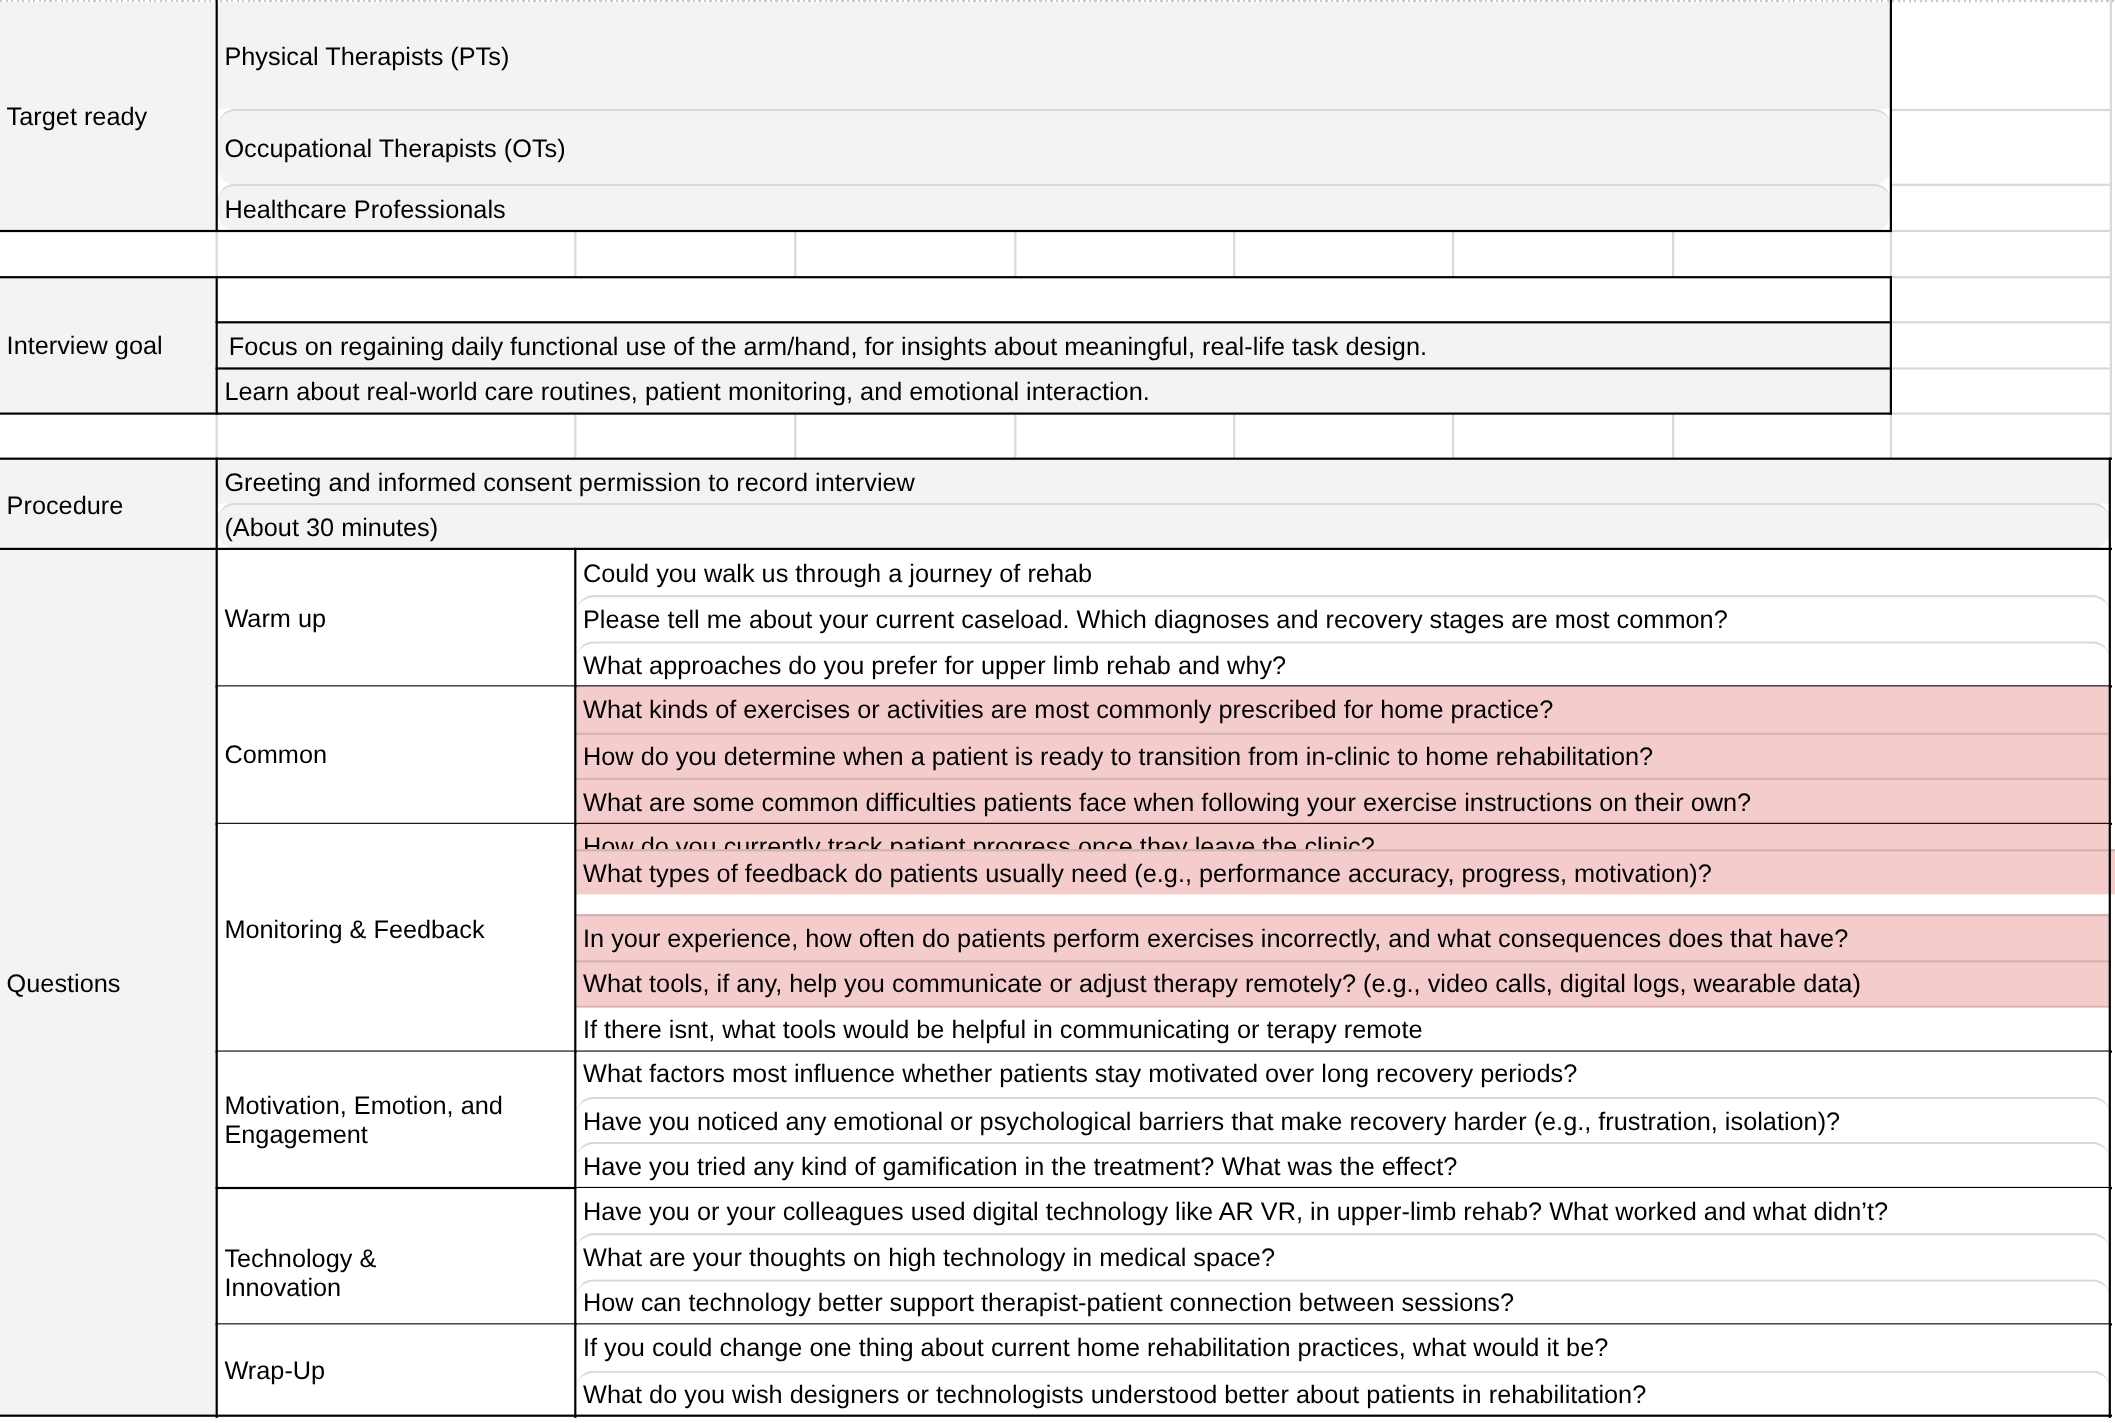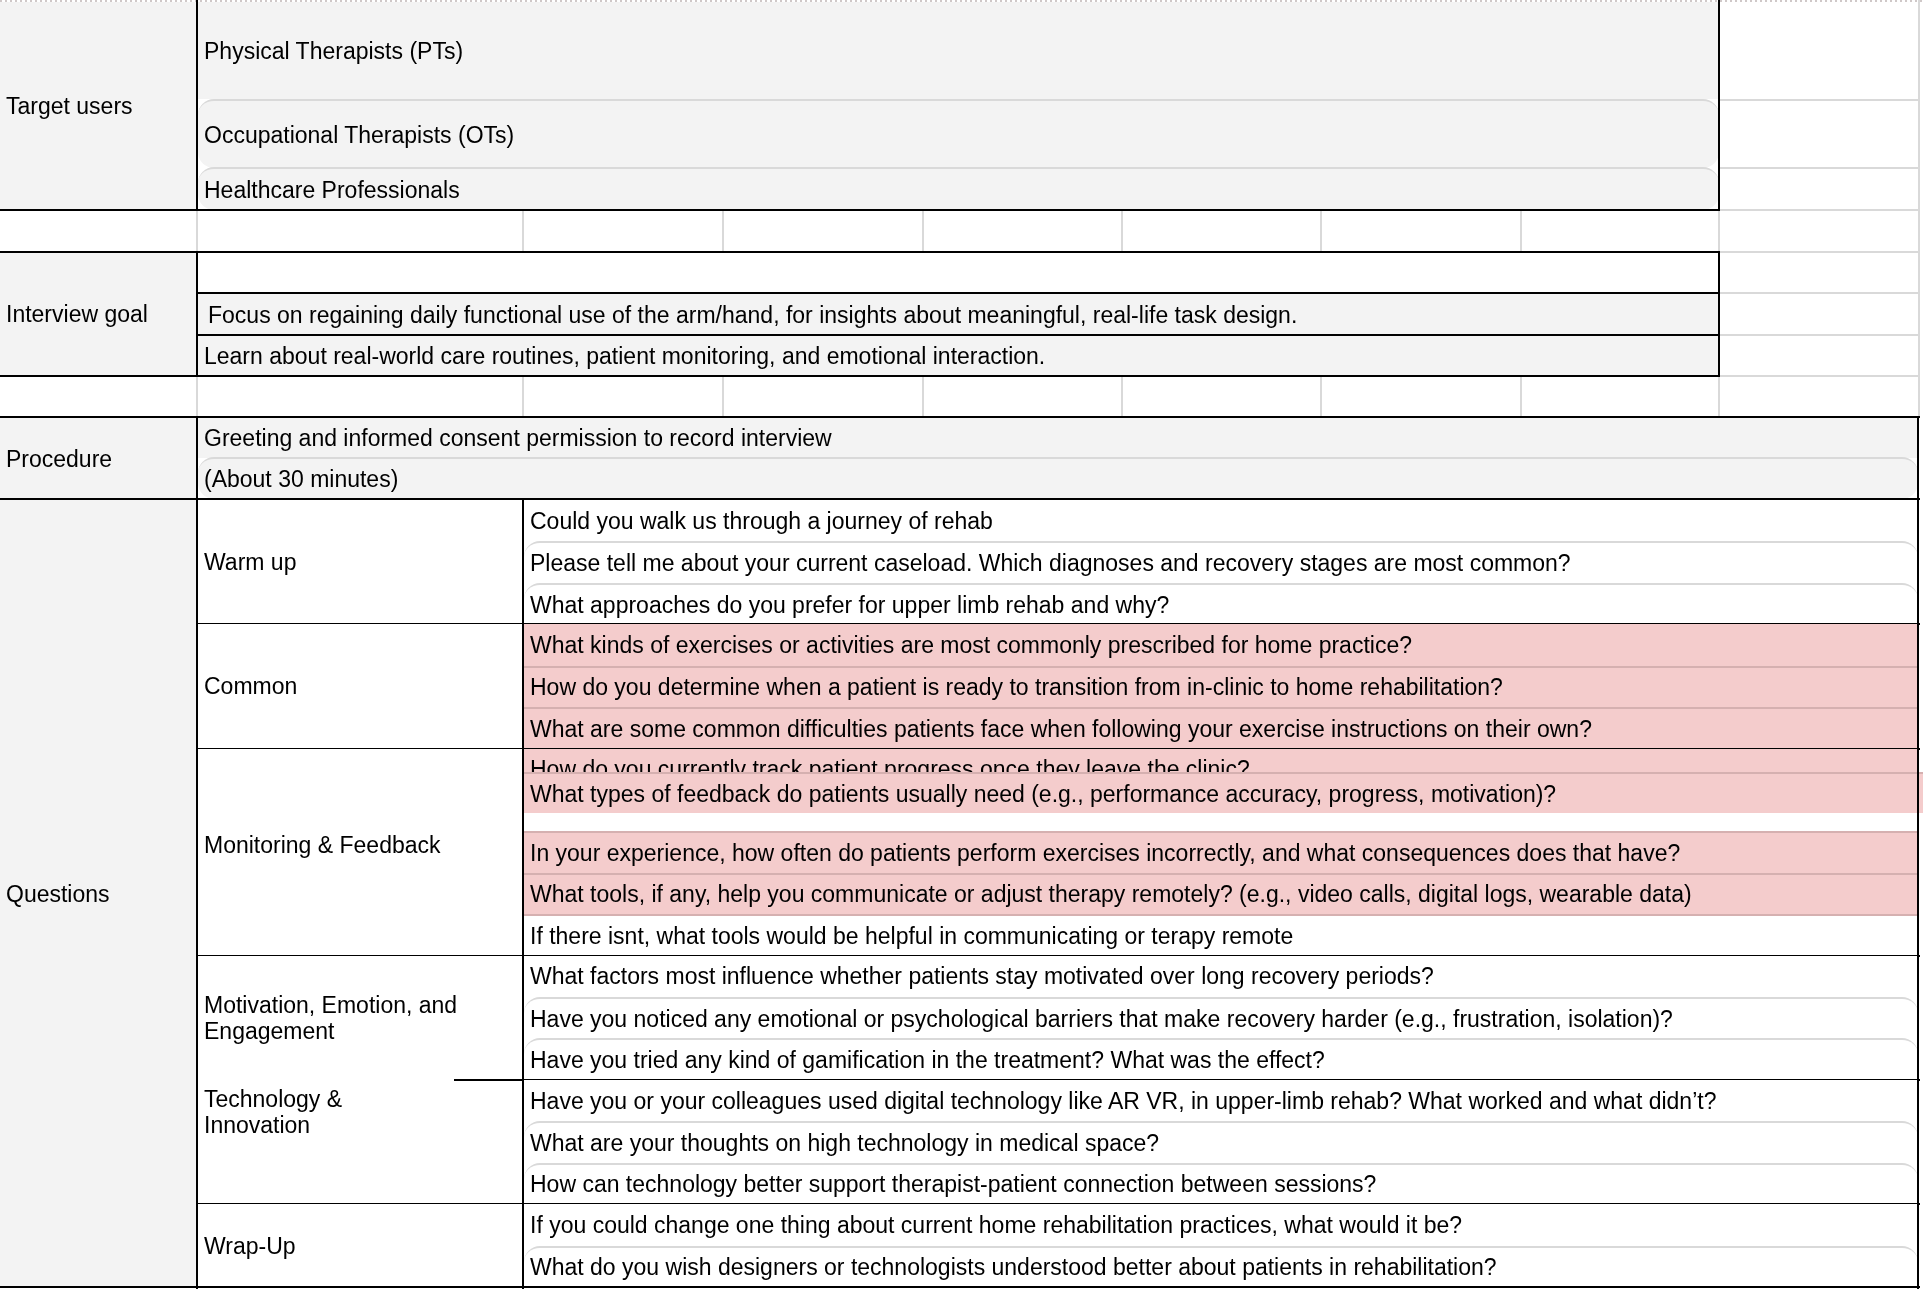--- a/index.html
+++ b/index.html
@@ -46,21 +46,21 @@
     <div class="grid-h" style="left:1719px;top:99px;width:200px;"></div>
     <div class="grid-h" style="left:1719px;top:167px;width:200px;"></div>
     <div class="grid-h" style="left:1719px;top:209px;width:200px;"></div>
     <div class="grid-h" style="left:1719px;top:251px;width:200px;"></div>
     <div class="grid-h" style="left:1719px;top:292px;width:200px;"></div>
     <div class="grid-h" style="left:1719px;top:334px;width:200px;"></div>
     <div class="grid-h" style="left:1719px;top:375px;width:200px;"></div>
   </div>
 
   <div class="cell gray" style="left:0;top:2px;width:196px;height:208px;">
-    <span>Target users</span>
+    <span>Target ready</span>
   </div>
   <div class="cell gray" style="left:198px;top:2px;width:1521px;height:97px;">
     <span>Physical Therapists (PTs)</span>
   </div>
   <div class="cell gray sep-gray" style="left:198px;top:99px;width:1521px;height:69px;">
     <span>Occupational Therapists (OTs)</span>
   </div>
   <div class="cell gray sep-gray" style="left:198px;top:167px;width:1521px;height:43px;">
     <span>Healthcare Professionals</span>
   </div>
@@ -151,21 +151,21 @@
       <div class="cell white" style="left: 524px; top: 955.632px; width: 1394px; height: 41.4211px;">
         <span>What factors most influence whether patients stay motivated over long recovery periods?</span>
       </div>
       <div class="cell white sep-gray" style="left: 524px; top: 997.053px; width: 1394px; height: 41.4211px;">
         <span>Have you noticed any emotional or psychological barriers that make recovery harder (e.g., frustration, isolation)?</span>
       </div>
       <div class="cell white sep-gray" style="left: 524px; top: 1038.47px; width: 1394px; height: 41.4211px;">
         <span>Have you tried any kind of gamification in the treatment? What was the effect?</span>
       </div>
       <div class="bline" style="left: 196px; top: 1078.89px; width: 1724px; height: 2px;"></div>
-      <div class="cell white wrap" style="left: 198px; top: 1050px; width: 256px; height: 124.263px;">
+      <div class="cell white wrap" style="left: 198px; top: 1095px; width: 256px; height: 124.263px;">
         <span>Technology &amp; Innovation</span>
       </div>
       <div class="cell white" style="left: 524px; top: 1079.89px; width: 1394px; height: 41.4211px;">
         <span>Have you or your colleagues used digital technology like AR VR, in upper-limb rehab? What worked and what didn’t?</span>
       </div>
       <div class="cell white sep-gray" style="left: 524px; top: 1121.32px; width: 1394px; height: 41.4211px;">
         <span>What are your thoughts on high technology in medical space?</span>
       </div>
       <div class="cell white sep-gray" style="left: 524px; top: 1162.74px; width: 1394px; height: 41.4211px;">
         <span>How can technology better support therapist-patient connection between sessions?</span>

